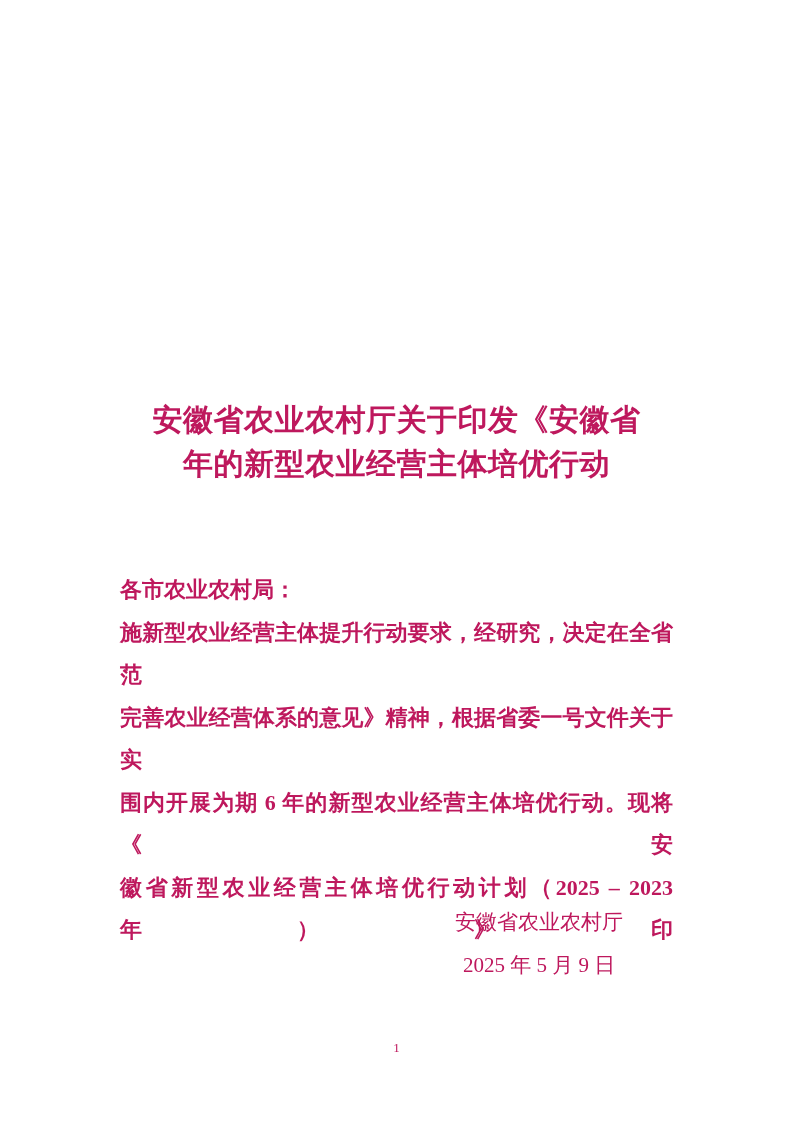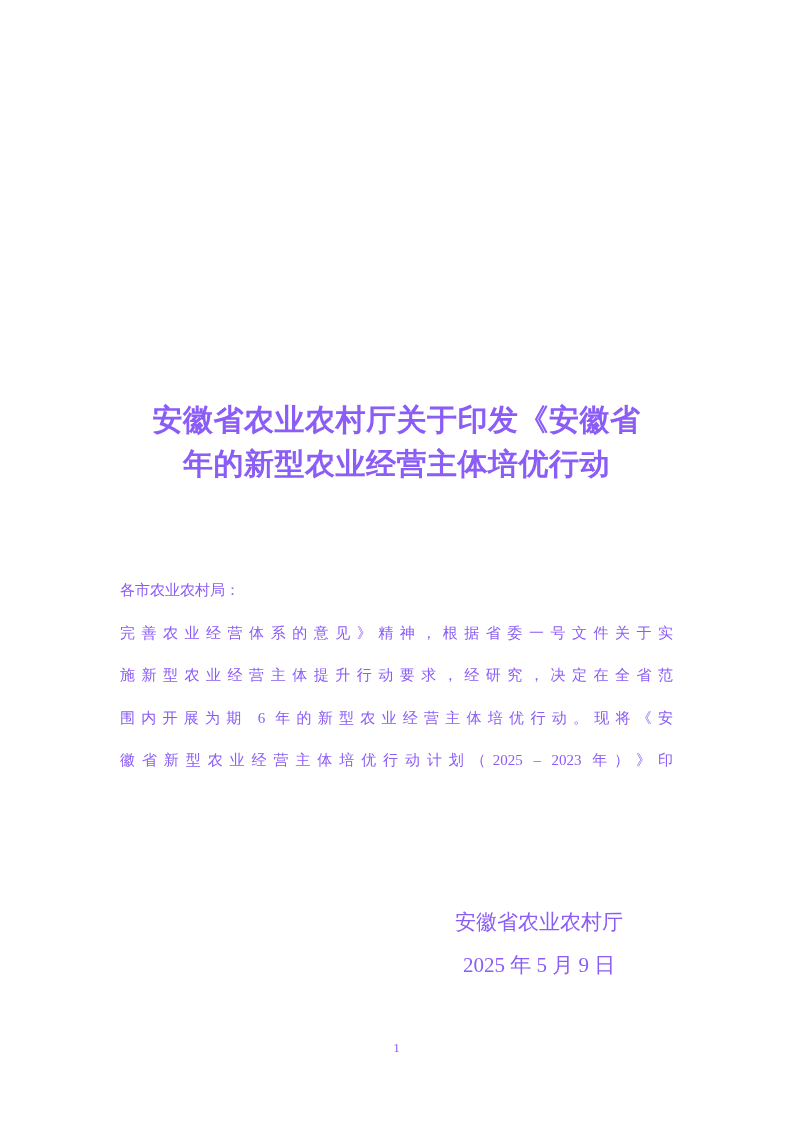--- a/index.html
+++ b/index.html
@@ -6,44 +6,44 @@
     margin: 0;
     padding: 0;
     background: #ffffff;
   }
   .page {
     position: relative;
     width: 793px;
     height: 1122px;
     margin: 0 auto;
     background: #ffffff;
-    color: #8b5cf6;
+    color: #be185d;
     font-family: "Liberation Serif", "DejaVu Serif", serif;
     overflow: hidden;
   }
   .doc-title {
     position: absolute;
     top: 398px;
     left: 0;
     width: 100%;
     margin: 0;
     text-align: center;
     font-size: 30px;
     font-weight: bold;
     line-height: 44px;
     letter-spacing: 0.5px;
   }
   .content {
     position: absolute;
     top: 569px;
     left: 120px;
     width: 553px;
-    font-size: 15px;
+    font-size: 22px;
     line-height: 42.5px;
-    font-weight: normal;
+    font-weight: bold;
   }
   .salutation {
     text-align: left;
   }
   .body-line.justify {
     text-align: justify;
     text-align-last: justify;
   }
   .body-line.indent {
     text-indent: 43px;
@@ -79,22 +79,22 @@
 <div class="page">
 
   <h1 class="doc-title">
     <div>安徽省农业农村厅关于印发《安徽省</div>
     <div>年的新型农业经营主体培优行动</div>
   </h1>
 
   <div class="content">
     <div class="salutation">各市农业农村局：</div>
     <div class="paragraph">
+      <div class="body-line justify">施新型农业经营主体提升行动要求，经研究，决定在全省范</div>
       <div class="body-line justify">完善农业经营体系的意见》精神，根据省委一号文件关于实</div>
-      <div class="body-line justify">施新型农业经营主体提升行动要求，经研究，决定在全省范</div>
       <div class="body-line justify">围内开展为期 6 年的新型农业经营主体培优行动。现将《安</div>
       <div class="body-line justify">徽省新型农业经营主体培优行动计划（2025 – 2023 年）》印</div>
     </div>
   </div>
 
   <div class="sig-block">
     <div>安徽省农业农村厅</div>
     <div>2025 年 5 月 9 日</div>
   </div>
 

